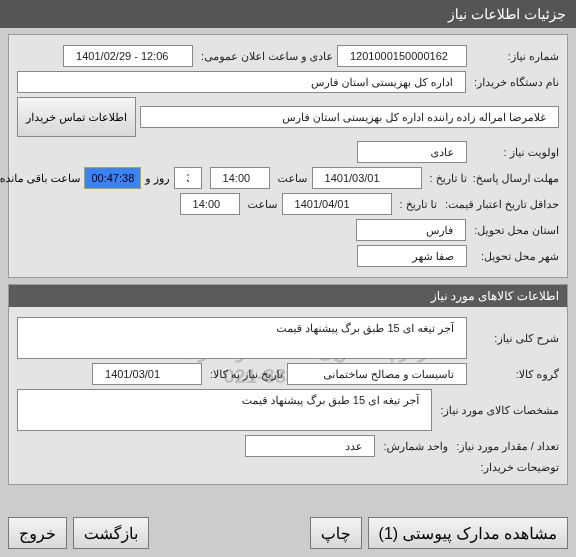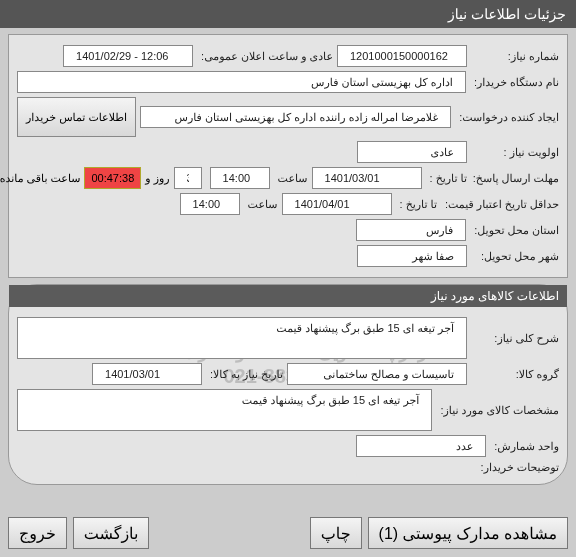--- a/index.html
+++ b/index.html
@@ -68,31 +68,30 @@
 textarea.field { height: 42px; resize: none; font-family: inherit; }
 .btn {
   background: linear-gradient(#f4f4f4,#d8d8d8);
   border: 1px solid #888;
   height: 40px;
   padding: 0 8px;
   font-size: 11px;
   cursor: pointer;
 }
 .countdown {
-  background: #ef4444;
+  background: #3b82f6;
   border: 1px solid #b0a92c;
   height: 22px;
   line-height: 20px;
   padding: 0 6px;
   font-size: 11px;
   direction: ltr;
 }
 .watermark-layer {
   position: relative;
-  border-radius: 29px;
 }
 .watermark {
   position: absolute;
   top: 34px;
   left: 0;
   right: 0;
   text-align: center;
   font-size: 18px;
   color: #bdbdbd;
   pointer-events: none;
@@ -138,21 +137,20 @@
       <span class="lbl">شماره نیاز:</span>
       <input class="field num w130" value="1201000150000162" style="">
       <span class="lbl" style="min-width:auto">عادی و ساعت اعلان عمومی:</span>
       <input class="field num w130" value="1401/02/29 - 12:06" style="">
     </div>
     <div class="row">
       <span class="lbl">نام دستگاه خریدار:</span>
       <input class="field wlong" value="اداره کل بهزیستی استان فارس" style="">
     </div>
     <div class="row">
-      <span class="lbl">ایجاد کننده درخواست:</span>
       <input class="field wlong" value="غلامرضا امراله زاده راننده اداره کل بهزیستی استان فارس" style="">
       <button class="btn">اطلاعات تماس خریدار</button>
     </div>
     <div class="row">
       <span class="lbl">اولویت نیاز :</span>
       <input class="field w110" value="عادی" style="">
     </div>
     <div class="row">
       <span class="lbl">مهلت ارسال پاسخ:</span>
       <span class="lbl-sm lbl" style="min-width:auto">تا تاریخ :</span>
@@ -199,20 +197,21 @@
       <span class="lbl">گروه کالا:</span>
       <input class="field w180" value="تاسیسات و مصالح ساختمانی" style="">
       <span class="lbl" style="min-width:auto">تاریخ نیاز به کالا:</span>
       <input class="field num w110" value="1401/03/01" style="">
     </div>
     <div class="row">
       <span class="lbl">مشخصات کالای مورد نیاز:</span>
       <textarea class="field wlong" style="">آجر تیغه ای 15 طبق برگ پیشنهاد قیمت</textarea>
     </div>
     <div class="row">
+      <span class="lbl">تعداد / مقدار مورد نیاز:</span>
       <span class="lbl" style="min-width:auto">واحد شمارش:</span>
       <input class="field w130" value="عدد" style="">
     </div>
     <div class="row">
       <span class="lbl">توضیحات خریدار:</span>
     </div>
   </div>
 </div>
 
 <div class="bottom-bar">

